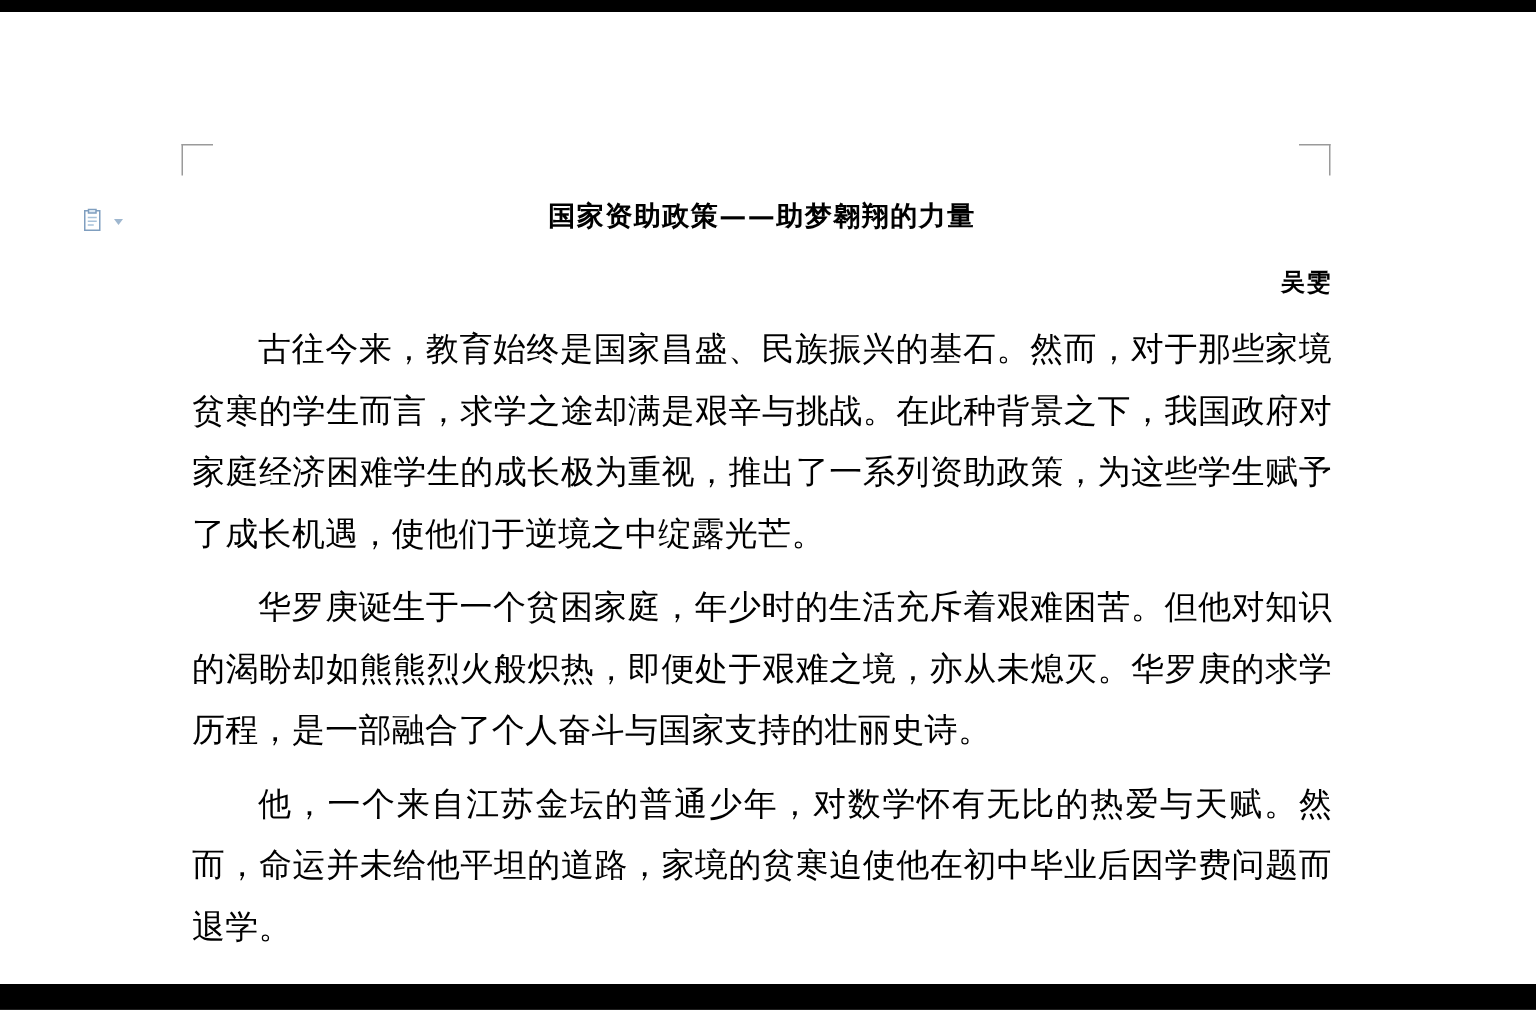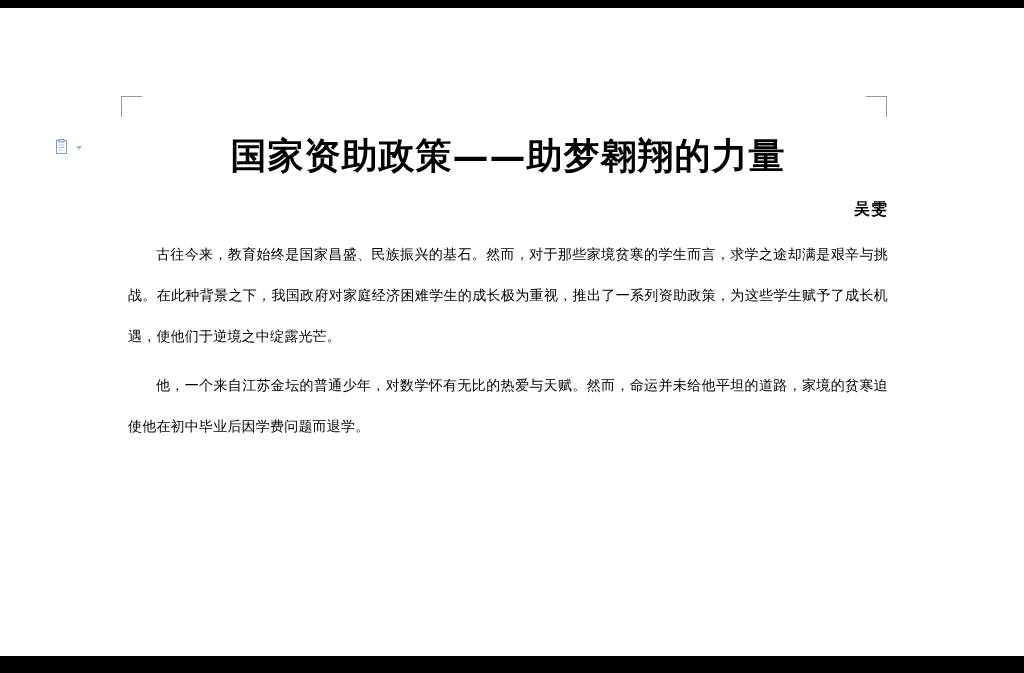--- a/index.html
+++ b/index.html
@@ -62,40 +62,40 @@
 
   #doc-body {
     position: absolute;
     left: 128px;
     top: 104px;
     width: 760px;
   }
 
   .doc-title {
     font-family: "DejaVu Serif", "Liberation Serif", serif;
-    font-size: 36px;
+    font-size: 18px;
     font-weight: bold;
     text-align: center;
     color: #000000;
     letter-spacing: 1px;
     margin: 22px 0 16px 0;
     line-height: 1.2;
   }
   .doc-author {
     font-family: "DejaVu Serif", "Liberation Serif", serif;
     font-size: 16px;
     font-weight: bold;
     text-align: right;
     color: #000000;
     margin: 22px 0 0 0;
     letter-spacing: 1px;
   }
   .doc-para {
     font-family: "DejaVu Serif", "Liberation Serif", serif;
-    font-size: 14px;
+    font-size: 22px;
     color: #000000;
     line-height: 41px;
     margin: 8px 0 0 0;
     text-indent: 2em;
     text-align: justify;
     text-justify: inter-ideograph;
     letter-spacing: 0.2px;
   }
   .doc-para:first-of-type { margin-top: 14px; }
 </style>
@@ -120,17 +120,18 @@
     </div>
     <div id="paste-caret"></div>
 
     <div id="doc-body">
 
       <h1 class="doc-title">国家资助政策——助梦翱翔的力量</h1>
 
       <div class="doc-author">吴雯</div>
 
       <p class="doc-para">古往今来，教育始终是国家昌盛、民族振兴的基石。然而，对于那些家境贫寒的学生而言，求学之途却满是艰辛与挑战。在此种背景之下，我国政府对家庭经济困难学生的成长极为重视，推出了一系列资助政策，为这些学生赋予了成长机遇，使他们于逆境之中绽露光芒。</p>
+      <p class="doc-para">华罗庚诞生于一个贫困家庭，年少时的生活充斥着艰难困苦。但他对知识的渴盼却如熊熊烈火般炽热，即便处于艰难之境，亦从未熄灭。华罗庚的求学历程，是一部融合了个人奋斗与国家支持的壮丽史诗。</p>
       <p class="doc-para">他，一个来自江苏金坛的普通少年，对数学怀有无比的热爱与天赋。然而，命运并未给他平坦的道路，家境的贫寒迫使他在初中毕业后因学费问题而退学。</p>
 
     </div>
   </div>
 </div>
 
 </body></html>

